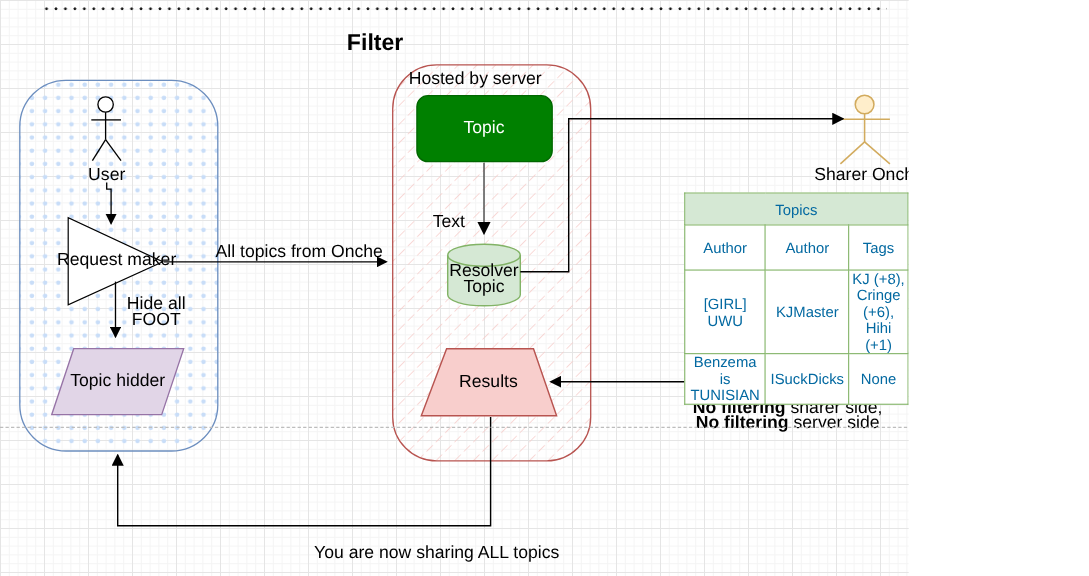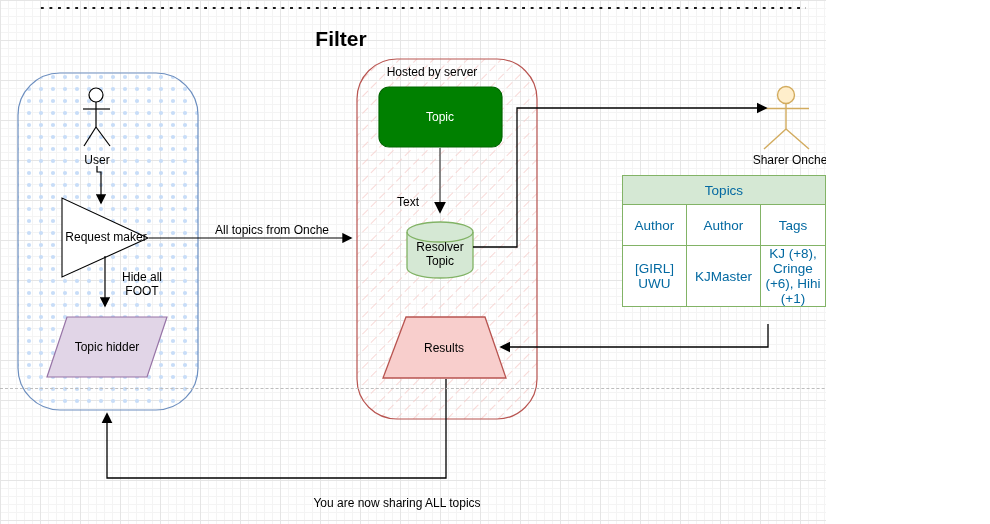--- a/index.html
+++ b/index.html
@@ -10,21 +10,21 @@
       linear-gradient(#e5e5e5 1px, transparent 1px),
       linear-gradient(90deg, #e5e5e5 1px, transparent 1px),
       linear-gradient(#f4f4f4 1px, transparent 1px),
       linear-gradient(90deg, #f4f4f4 1px, transparent 1px);
     background-size:40px 40px,40px 40px,8px 8px,8px 8px;
     font-family:"Liberation Sans",sans-serif;
   }
   #shapes{position:absolute;left:0;top:0;z-index:5;}
   .label{
     position:absolute;transform:translate(-50%,-50%);
-    font-size:12px;line-height:14px;color:#000;
+    font-size:16px;line-height:14px;color:#000;
     white-space:nowrap;text-align:center;z-index:10;
   }
   .label .line{display:block;}
   #title{left:341px;top:39px;font-size:21px;font-weight:bold;}
   #lbl-user{left:97px;top:160px;}
   #lbl-want{left:182px;top:173px;font-weight:bold;line-height:15px;}
   #lbl-reqmaker{left:106px;top:237px;}
   #lbl-alltopics{left:272px;top:230px;}
   #lbl-hideall{left:142px;top:284px;}
   #lbl-hidder{left:107px;top:347px;}
@@ -142,20 +142,24 @@
 
   <div class="label" id="lbl-resolver">
     <span class="line">Resolver</span>
     <span class="line">Topic</span>
   </div>
 
   <div class="label" id="lbl-results">Results</div>
 
   <div class="label" id="lbl-sharer">Sharer Onche</div>
 
+  <div class="label" id="lbl-nofilter">
+    <span class="line"><b>No filtering</b><span> sharer side,</span></span>
+    <span class="line"><b>No filtering</b><span> server side</span></span>
+  </div>
 
   <div class="label" id="lbl-sharing">You are now sharing ALL topics</div>
 
   <table id="topics-table">
     <colgroup>
         <col class="c-subject">
         <col class="c-author">
         <col class="c-tags">
       </colgroup>
     <thead>
@@ -167,19 +171,24 @@
         <th>Author</th>
         <th>Tags</th>
       </tr>
     </thead>
     <tbody>
       <tr>
         <td>[GIRL] UWU</td>
         <td>KJMaster</td>
         <td>KJ (+8), Cringe (+6), Hihi (+1)</td>
       </tr>
+      <tr>
+        <td>Benzema is TUNISIAN</td>
+        <td>ISuckDicks</td>
+        <td>None</td>
+      </tr>
     </tbody>
   </table>
 
   <div class="page-break" id="pb-v"></div>
   <div class="page-break" id="pb-h"></div>
 
 </div>
 
 </body></html>

